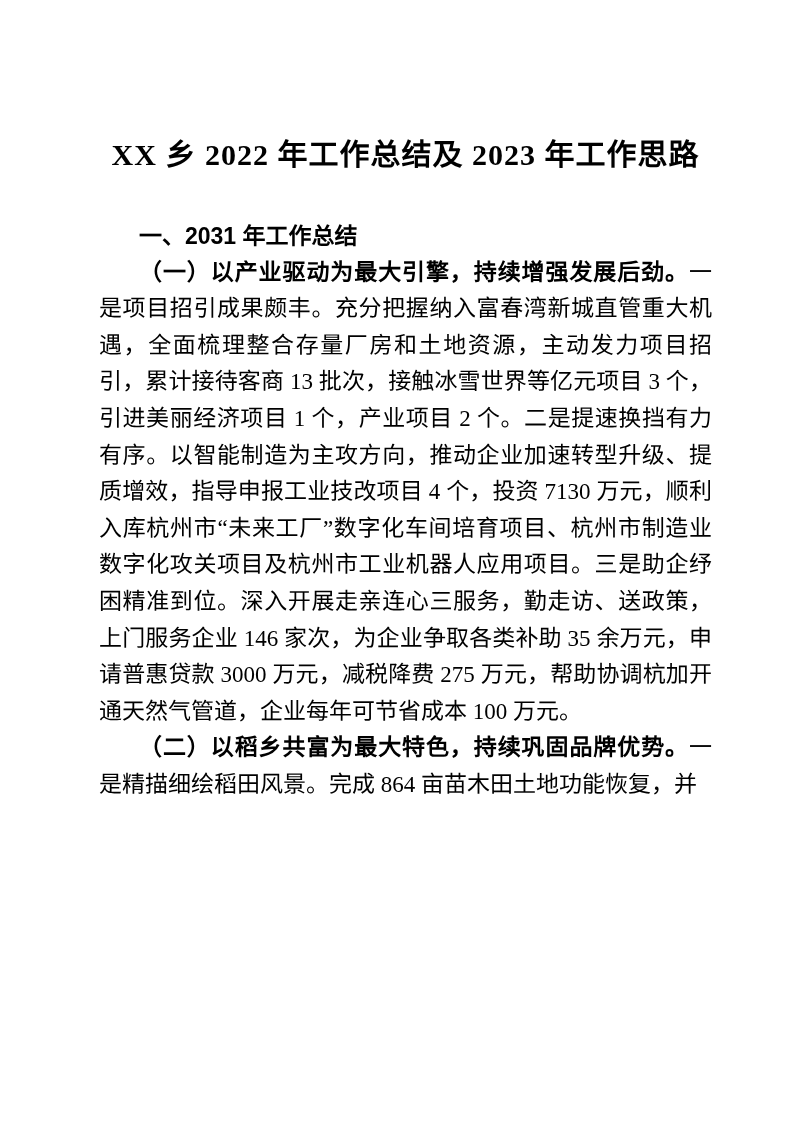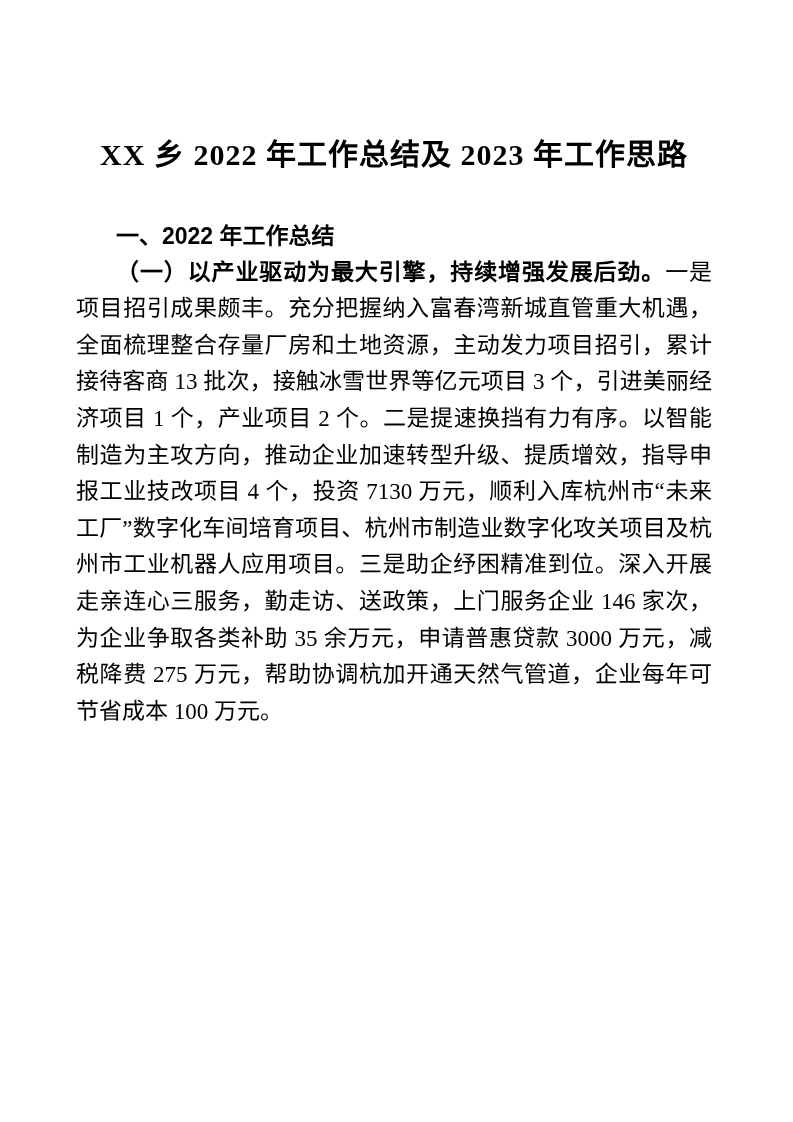--- a/index.html
+++ b/index.html
@@ -7,21 +7,21 @@
     padding: 0;
     background: #ffffff;
   }
   .page {
     position: relative;
     width: 793px;
     height: 1122px;
     margin: 0 auto;
     background: #ffffff;
     box-sizing: border-box;
-    padding: 135px 81px 0 76px;
+    padding: 135px 81px 0 99px;
     overflow: hidden;
     color: #000000;
     font-family: "Liberation Serif", "DejaVu Serif", serif;
   }
   .doc-title {
     margin: 0 0 43px 0;
     font-size: 30px;
     line-height: 40px;
     font-weight: 600;
     text-align: center;
@@ -52,17 +52,18 @@
     margin-top: 48px;
   }
 </style>
 </head>
 <body>
 
 <div class="page">
   <h1 class="doc-title">XX 乡 2022 年工作总结及 2023 年工作思路</h1>
 
 
-  <h2 class="section-heading">一、2022 年工作总结</h2>
+  <h2 class="section-heading">一、2031 年工作总结</h2>
 
   <p class="body-para"><span class="item-lead">（一）以产业驱动为最大引擎，持续增强发展后劲。</span><span>一是项目招引成果颇丰。充分把握纳入富春湾新城直管重大机遇，全面梳理整合存量厂房和土地资源，主动发力项目招引，累计接待客商 13 批次，接触冰雪世界等亿元项目 3 个，引进美丽经济项目 1 个，产业项目 2 个。二是提速换挡有力有序。以智能制造为主攻方向，推动企业加速转型升级、提质增效，指导申报工业技改项目 4 个，投资 7130 万元，顺利入库杭州市“未来工厂”数字化车间培育项目、杭州市制造业数字化攻关项目及杭州市工业机器人应用项目。三是助企纾困精准到位。深入开展走亲连心三服务，勤走访、送政策，上门服务企业 146 家次，为企业争取各类补助 35 余万元，申请普惠贷款 3000 万元，减税降费 275 万元，帮助协调杭加开通天然气管道，企业每年可节省成本 100 万元。</span></p>
 
+  <p class="body-para"><span class="item-lead">（二）以稻乡共富为最大特色，持续巩固品牌优势。</span><span>一是精描细绘稻田风景。完成 864 亩苗木田土地功能恢复，并</span></p>
 </div>
 
 </body></html>

